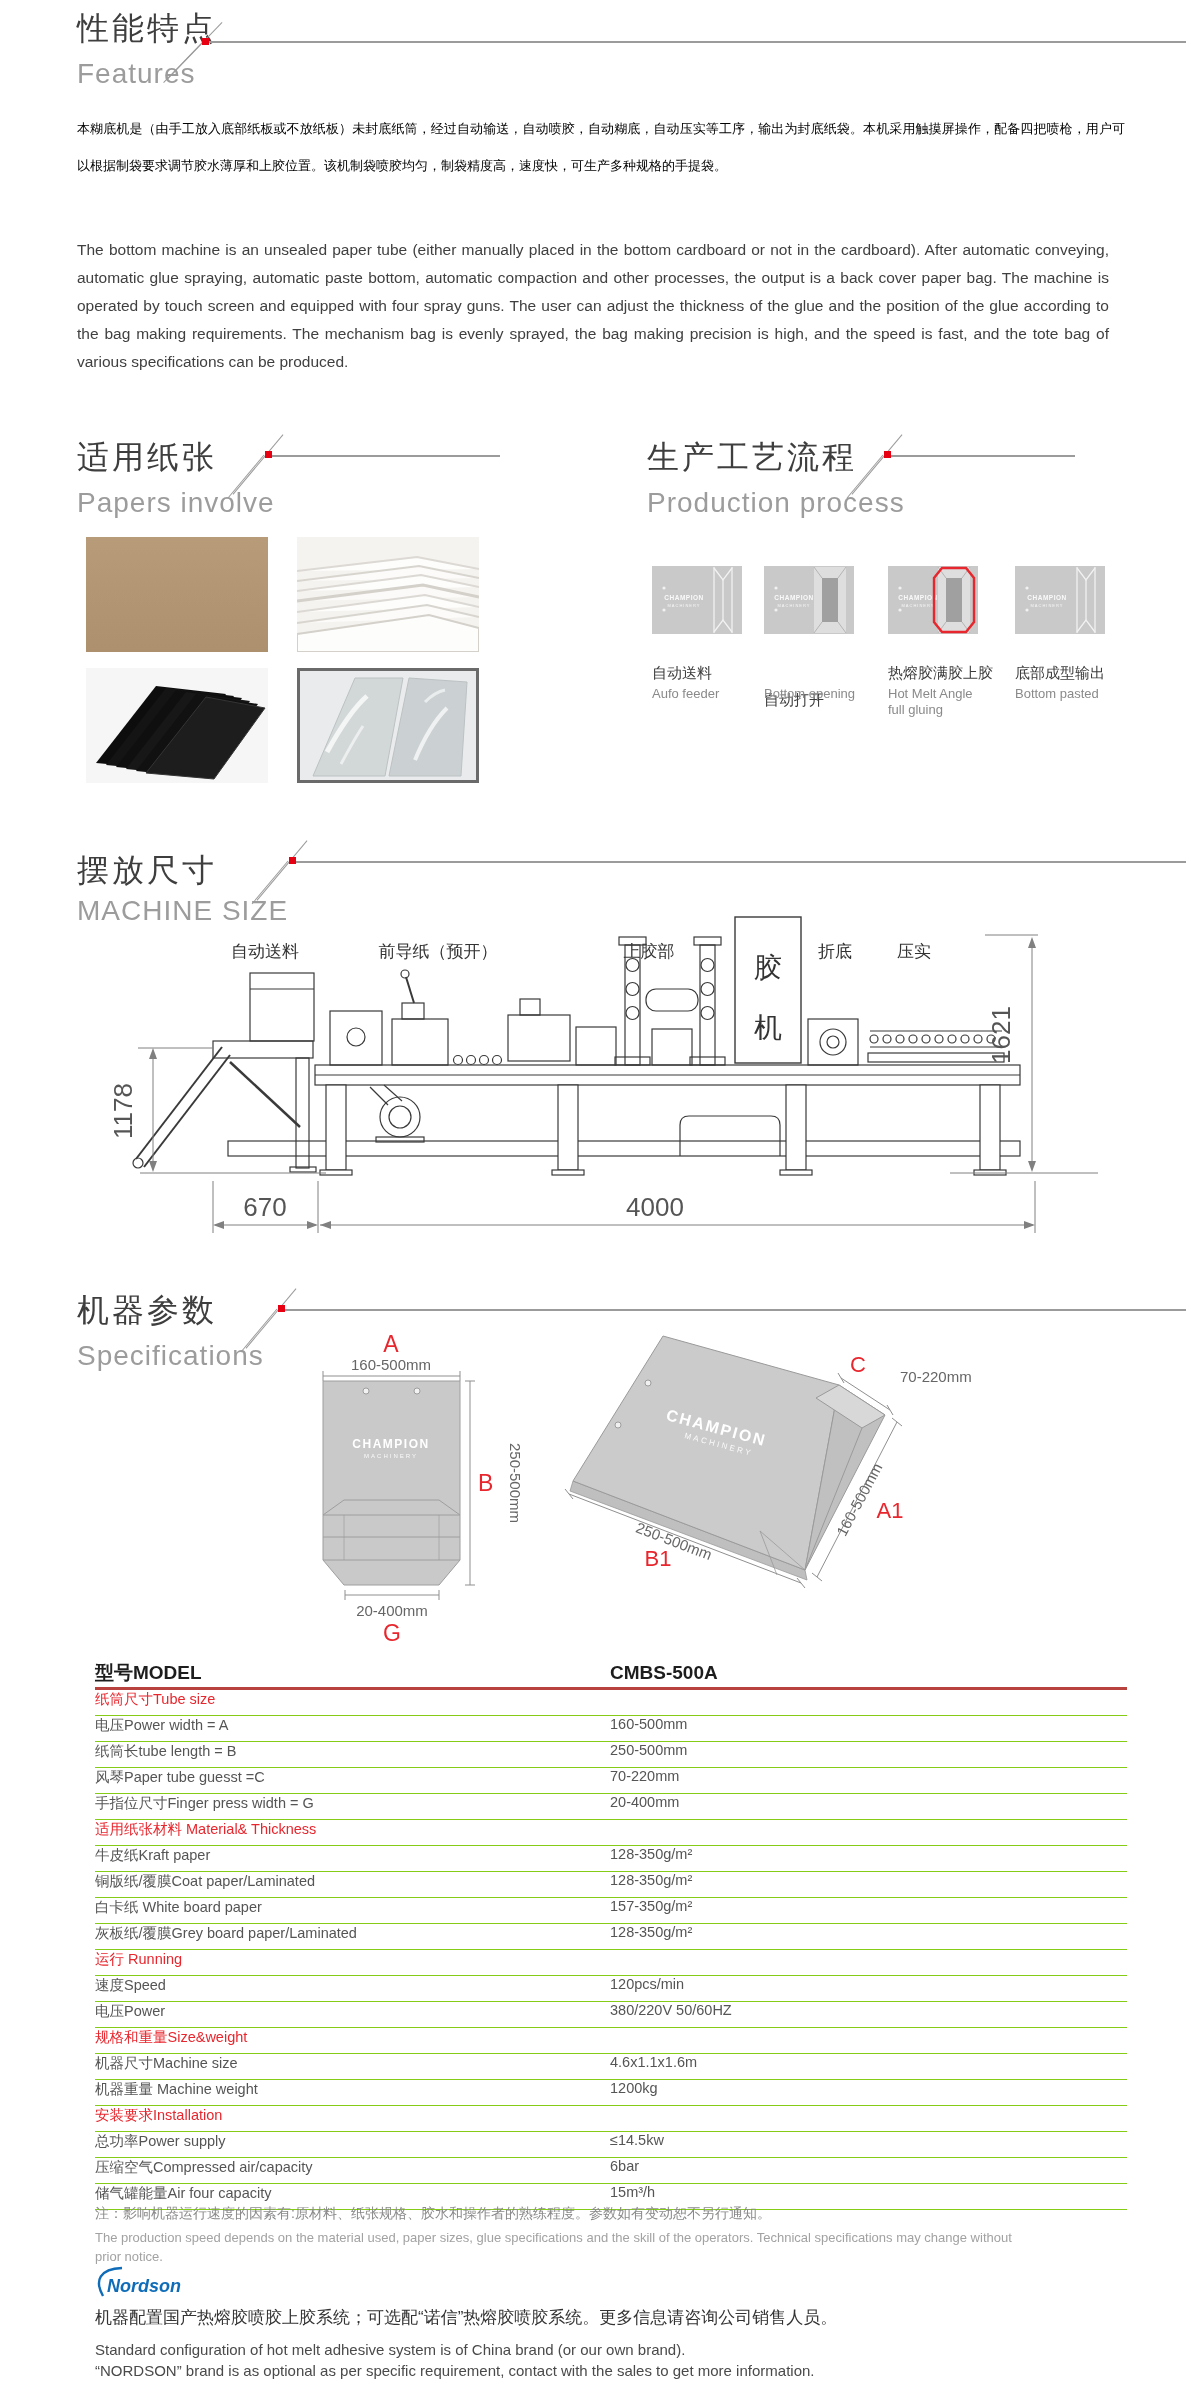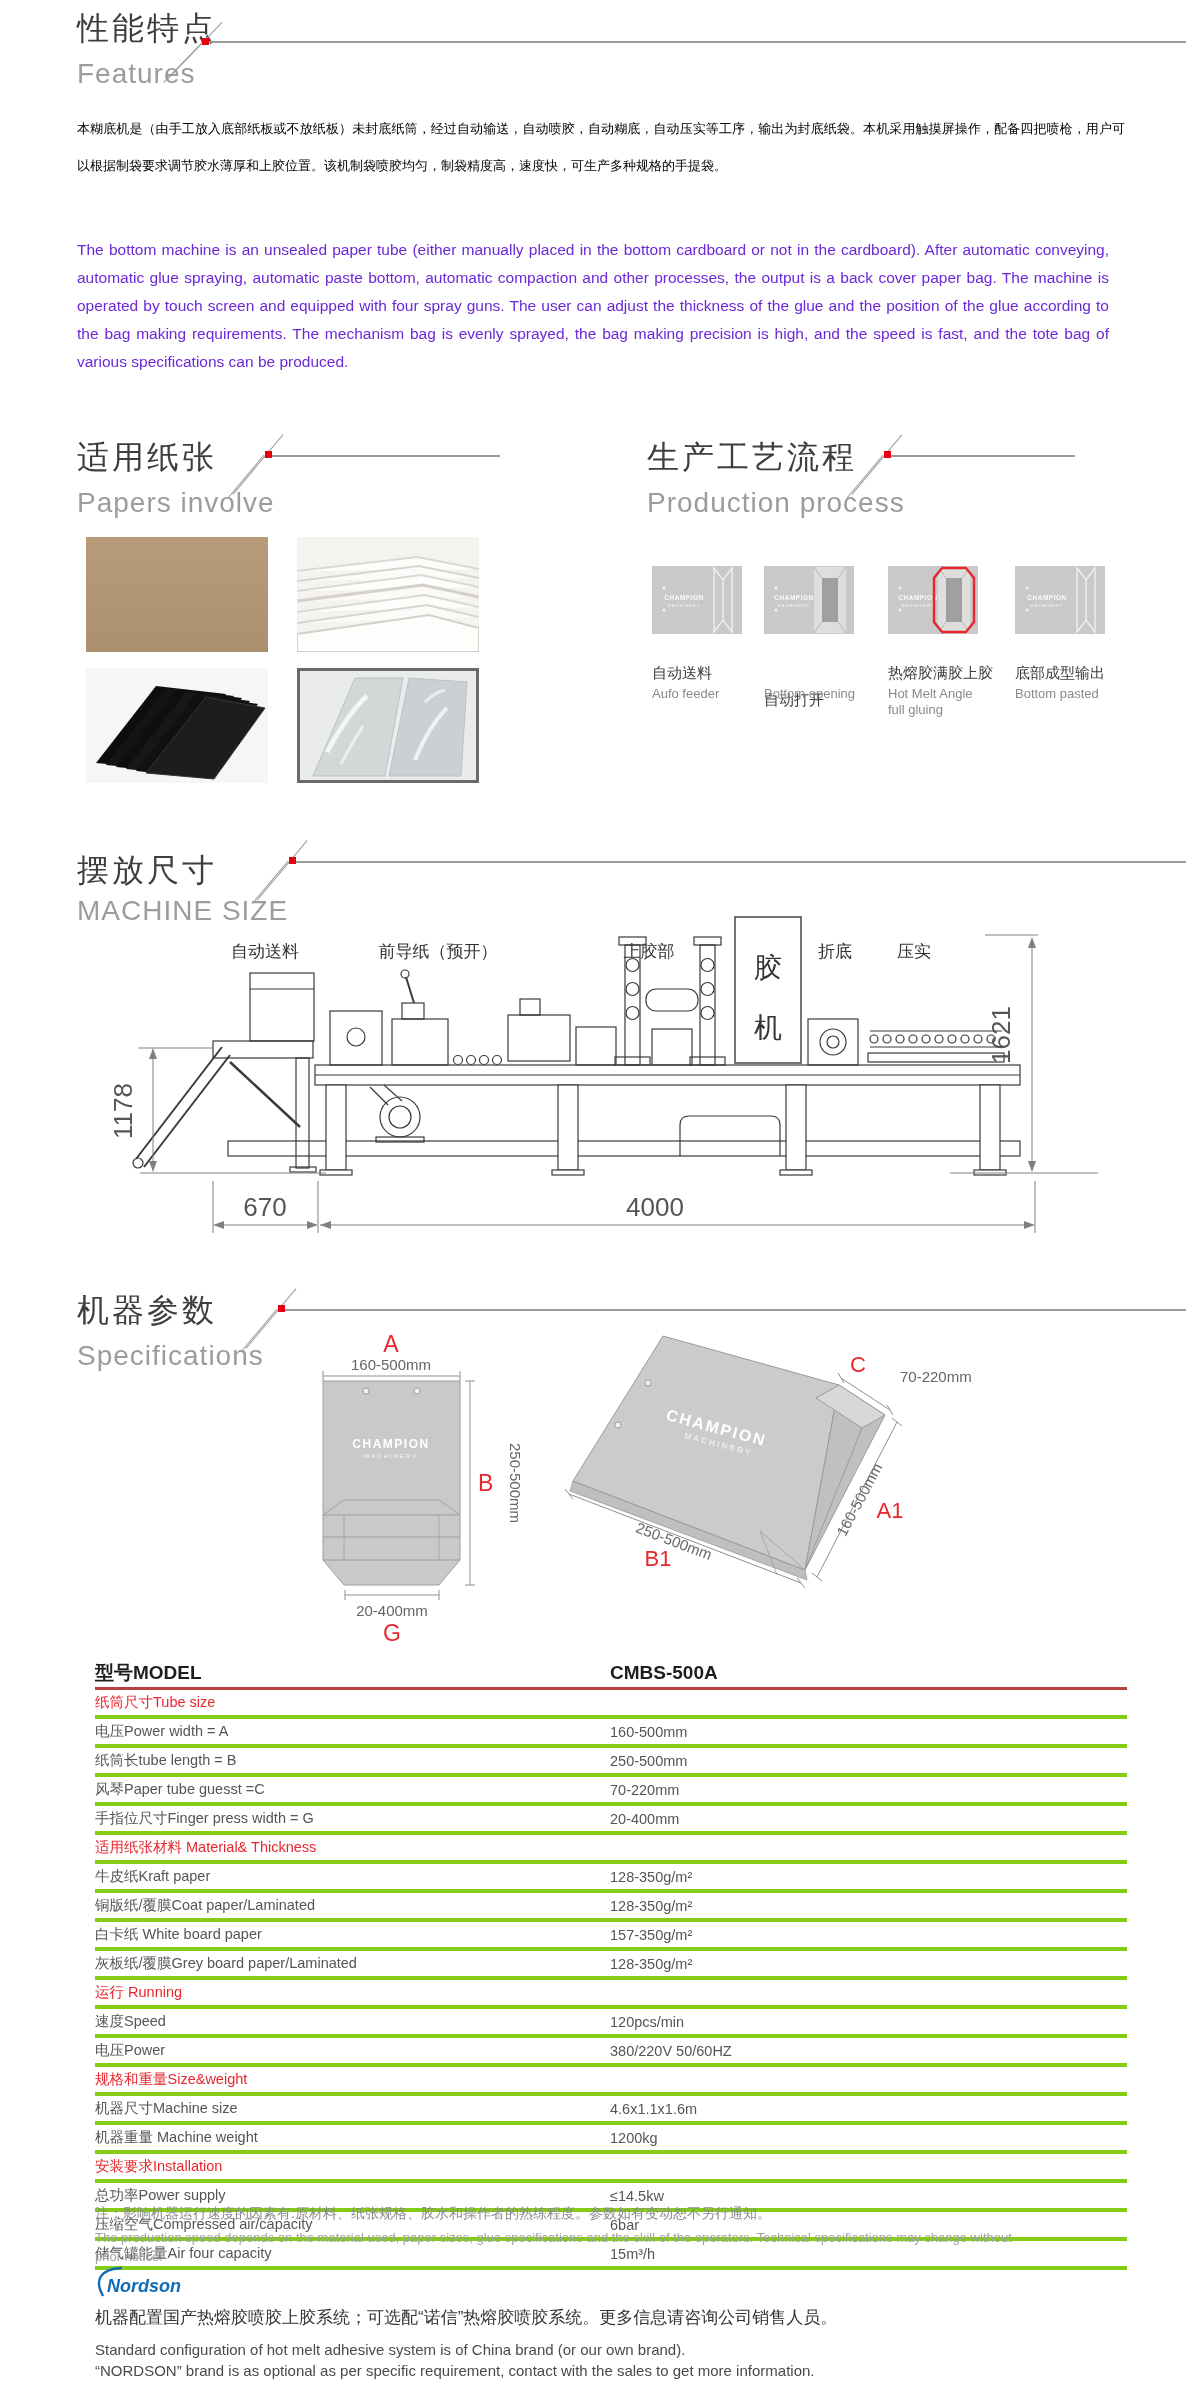--- a/index.html
+++ b/index.html
@@ -7,30 +7,30 @@
         font-family:"Liberation Sans","DejaVu Sans",sans-serif;overflow:hidden;}
   .abs{position:absolute;}
   .cnTitle{position:absolute;font-size:32px;color:#3e3e3e;letter-spacing:3px;line-height:1;}
   .enTitle{position:absolute;font-size:28px;color:#9c9c9c;letter-spacing:1px;line-height:1;}
   .rule{position:absolute;height:2px;background:#9b9b9b;}
   .rsq{position:absolute;width:7px;height:7px;background:#e60012;}
   .slash{position:absolute;height:1px;background:#9b9b9b;}
   .para-cn{position:absolute;left:77px;top:110px;width:1048px;font-size:13px;line-height:37px;
            color:#000000;text-align:justify;}
   .para-en{position:absolute;left:77px;top:236px;width:1032px;font-size:15.5px;line-height:28px;
-           color:#6d28d9;text-align:justify;}
+           color:#404040;text-align:justify;}
   .photo{position:absolute;width:182px;height:115px;}
   .pstep{position:absolute;width:90px;height:68px;}
   .pcn{position:absolute;font-size:15px;color:#3c3c3c;line-height:18px;}
   .pen{position:absolute;font-size:13px;color:#8a8a8a;line-height:16px;width:104px;}
   .tbl{position:absolute;left:95px;top:1659px;width:1032px;}
   .thead{display:flex;align-items:center;height:27px;font-weight:bold;font-size:19px;color:#1d1d1d;}
   .thead .c1{width:515px;}
   .redline{height:3px;background:#b8433e;margin-top:1px;}
-  .trow{display:flex;align-items:center;height:25px;border-bottom:4px solid #84cc16;
+  .trow{display:flex;align-items:flex-start;height:25px;border-bottom:1px solid #84cc16;
         font-size:14.5px;color:#555;}
   .trow .tlabel{width:515px;}
   .trow.tsec{color:#e8262d;}
   .footnote-cn{position:absolute;left:95px;top:2205px;font-size:14px;color:#8a8a8a;}
   .footnote-en{position:absolute;left:95px;top:2228px;font-size:13px;color:#a2a2a2;width:920px;line-height:19px;}
   .glue-cn{position:absolute;left:95px;top:2306px;font-size:17px;color:#333;}
   .glue-en{position:absolute;left:95px;font-size:15px;color:#4a4a4a;}
   svg text{font-family:"Liberation Sans","DejaVu Sans",sans-serif;}
 </style>
 </head>

